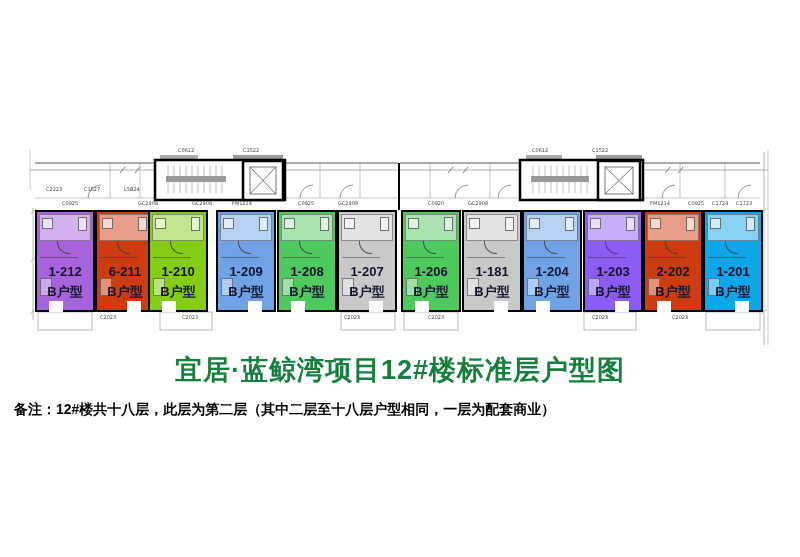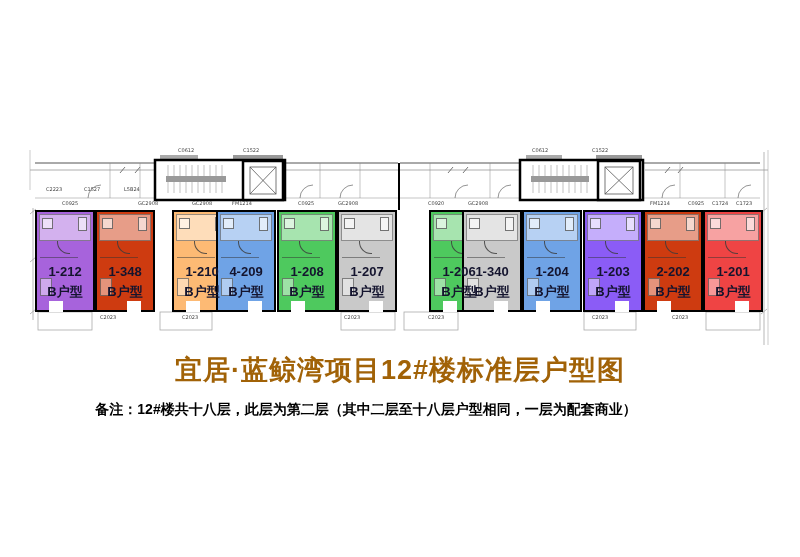--- a/index.html
+++ b/index.html
@@ -25,24 +25,24 @@
   .mid{position:absolute;left:3px;top:45px;width:68%;border-top:1px solid rgba(50,50,50,.5);}
   .fx3{position:absolute;left:3px;bottom:14px;width:10px;height:16px;
        border:1px solid rgba(60,60,60,.6);background:rgba(255,255,255,.45);}
   .notch{position:absolute;bottom:-2px;left:12px;width:14px;height:11px;background:#fff;}
   .notch.r{left:auto;right:12px;}
   .u-label{position:absolute;left:0;right:0;top:50px;text-align:center;font-weight:bold;
            font-size:13px;line-height:1.5;color:#14142e;z-index:3;}
 
   
   .main-title{position:absolute;left:0;top:352px;width:800px;text-align:center;
-              font-size:27px;font-weight:900;color:#a16207;letter-spacing:1px;}
+              font-size:27px;font-weight:900;color:#15803d;letter-spacing:1px;}
   .sub-title{position:absolute;left:0;top:386px;width:800px;text-align:center;
              font-size:8px;color:#222;}
-  .note{position:absolute;left:0;top:401px;width:732px;text-align:center;
+  .note{position:absolute;left:14px;top:401px;width:732px;
         font-size:14px;font-weight:bold;color:#000;}
 </style>
 </head>
 <body>
 
 <div class="canvas">
 
   <svg class="linework" width="800" height="350" viewBox="0 0 800 350">
 
     <g stroke="#999" stroke-width="0.8">
@@ -185,25 +185,25 @@
       <div class="unit" style="left: 95px; background: rgb(206, 59, 16);">
       <div class="u-top">
         <span class="fx fx1"></span>
         <span class="fx fx2"></span>
       </div>
       <div class="arc"></div>
       <div class="mid"></div>
       <div class="fx3"></div>
       <div class="notch r"></div>
       <div class="u-label">
-        <div class="u-id">1-348</div>
-        <div class="u-type">B户型</div>
-      </div>
-    </div>
-      <div class="unit" style="left: 172px; background: #fdba74;">
+        <div class="u-id">6-211</div>
+        <div class="u-type">B户型</div>
+      </div>
+    </div>
+      <div class="unit" style="left: 148px; background: #84cc16;">
       <div class="u-top">
         <span class="fx fx1"></span>
         <span class="fx fx2"></span>
       </div>
       <div class="arc"></div>
       <div class="mid"></div>
       <div class="fx3"></div>
       <div class="notch"></div>
       <div class="u-label">
         <div class="u-id">1-210</div>
@@ -213,21 +213,21 @@
       <div class="unit" style="left: 216px; background: rgb(111, 163, 230);">
       <div class="u-top">
         <span class="fx fx1"></span>
         <span class="fx fx2"></span>
       </div>
       <div class="arc"></div>
       <div class="mid"></div>
       <div class="fx3"></div>
       <div class="notch r"></div>
       <div class="u-label">
-        <div class="u-id">4-209</div>
+        <div class="u-id">1-209</div>
         <div class="u-type">B户型</div>
       </div>
     </div>
       <div class="unit" style="left: 277px; background: rgb(78, 201, 94);">
       <div class="u-top">
         <span class="fx fx1"></span>
         <span class="fx fx2"></span>
       </div>
       <div class="arc"></div>
       <div class="mid"></div>
@@ -245,21 +245,21 @@
       </div>
       <div class="arc"></div>
       <div class="mid"></div>
       <div class="fx3"></div>
       <div class="notch r"></div>
       <div class="u-label">
         <div class="u-id">1-207</div>
         <div class="u-type">B户型</div>
       </div>
     </div>
-      <div class="unit" style="left: 401px; background: rgb(78, 201, 94); margin-left: 28px;">
+      <div class="unit" style="left: 401px; background: rgb(78, 201, 94);">
       <div class="u-top">
         <span class="fx fx1"></span>
         <span class="fx fx2"></span>
       </div>
       <div class="arc"></div>
       <div class="mid"></div>
       <div class="fx3"></div>
       <div class="notch"></div>
       <div class="u-label">
         <div class="u-id">1-206</div>
@@ -269,21 +269,21 @@
       <div class="unit" style="left: 462px; background: rgb(201, 201, 201);">
       <div class="u-top">
         <span class="fx fx1"></span>
         <span class="fx fx2"></span>
       </div>
       <div class="arc"></div>
       <div class="mid"></div>
       <div class="fx3"></div>
       <div class="notch r"></div>
       <div class="u-label">
-        <div class="u-id">1-340</div>
+        <div class="u-id">1-181</div>
         <div class="u-type">B户型</div>
       </div>
     </div>
       <div class="unit" style="left: 522px; background: rgb(111, 163, 230);">
       <div class="u-top">
         <span class="fx fx1"></span>
         <span class="fx fx2"></span>
       </div>
       <div class="arc"></div>
       <div class="mid"></div>
@@ -315,21 +315,21 @@
       </div>
       <div class="arc"></div>
       <div class="mid"></div>
       <div class="fx3"></div>
       <div class="notch"></div>
       <div class="u-label">
         <div class="u-id">2-202</div>
         <div class="u-type">B户型</div>
       </div>
     </div>
-      <div class="unit" style="left: 703px; background: #ef4444;">
+      <div class="unit" style="left: 703px; background: #0ea5e9;">
       <div class="u-top">
         <span class="fx fx1"></span>
         <span class="fx fx2"></span>
       </div>
       <div class="arc"></div>
       <div class="mid"></div>
       <div class="fx3"></div>
       <div class="notch r"></div>
       <div class="u-label">
         <div class="u-id">1-201</div>

